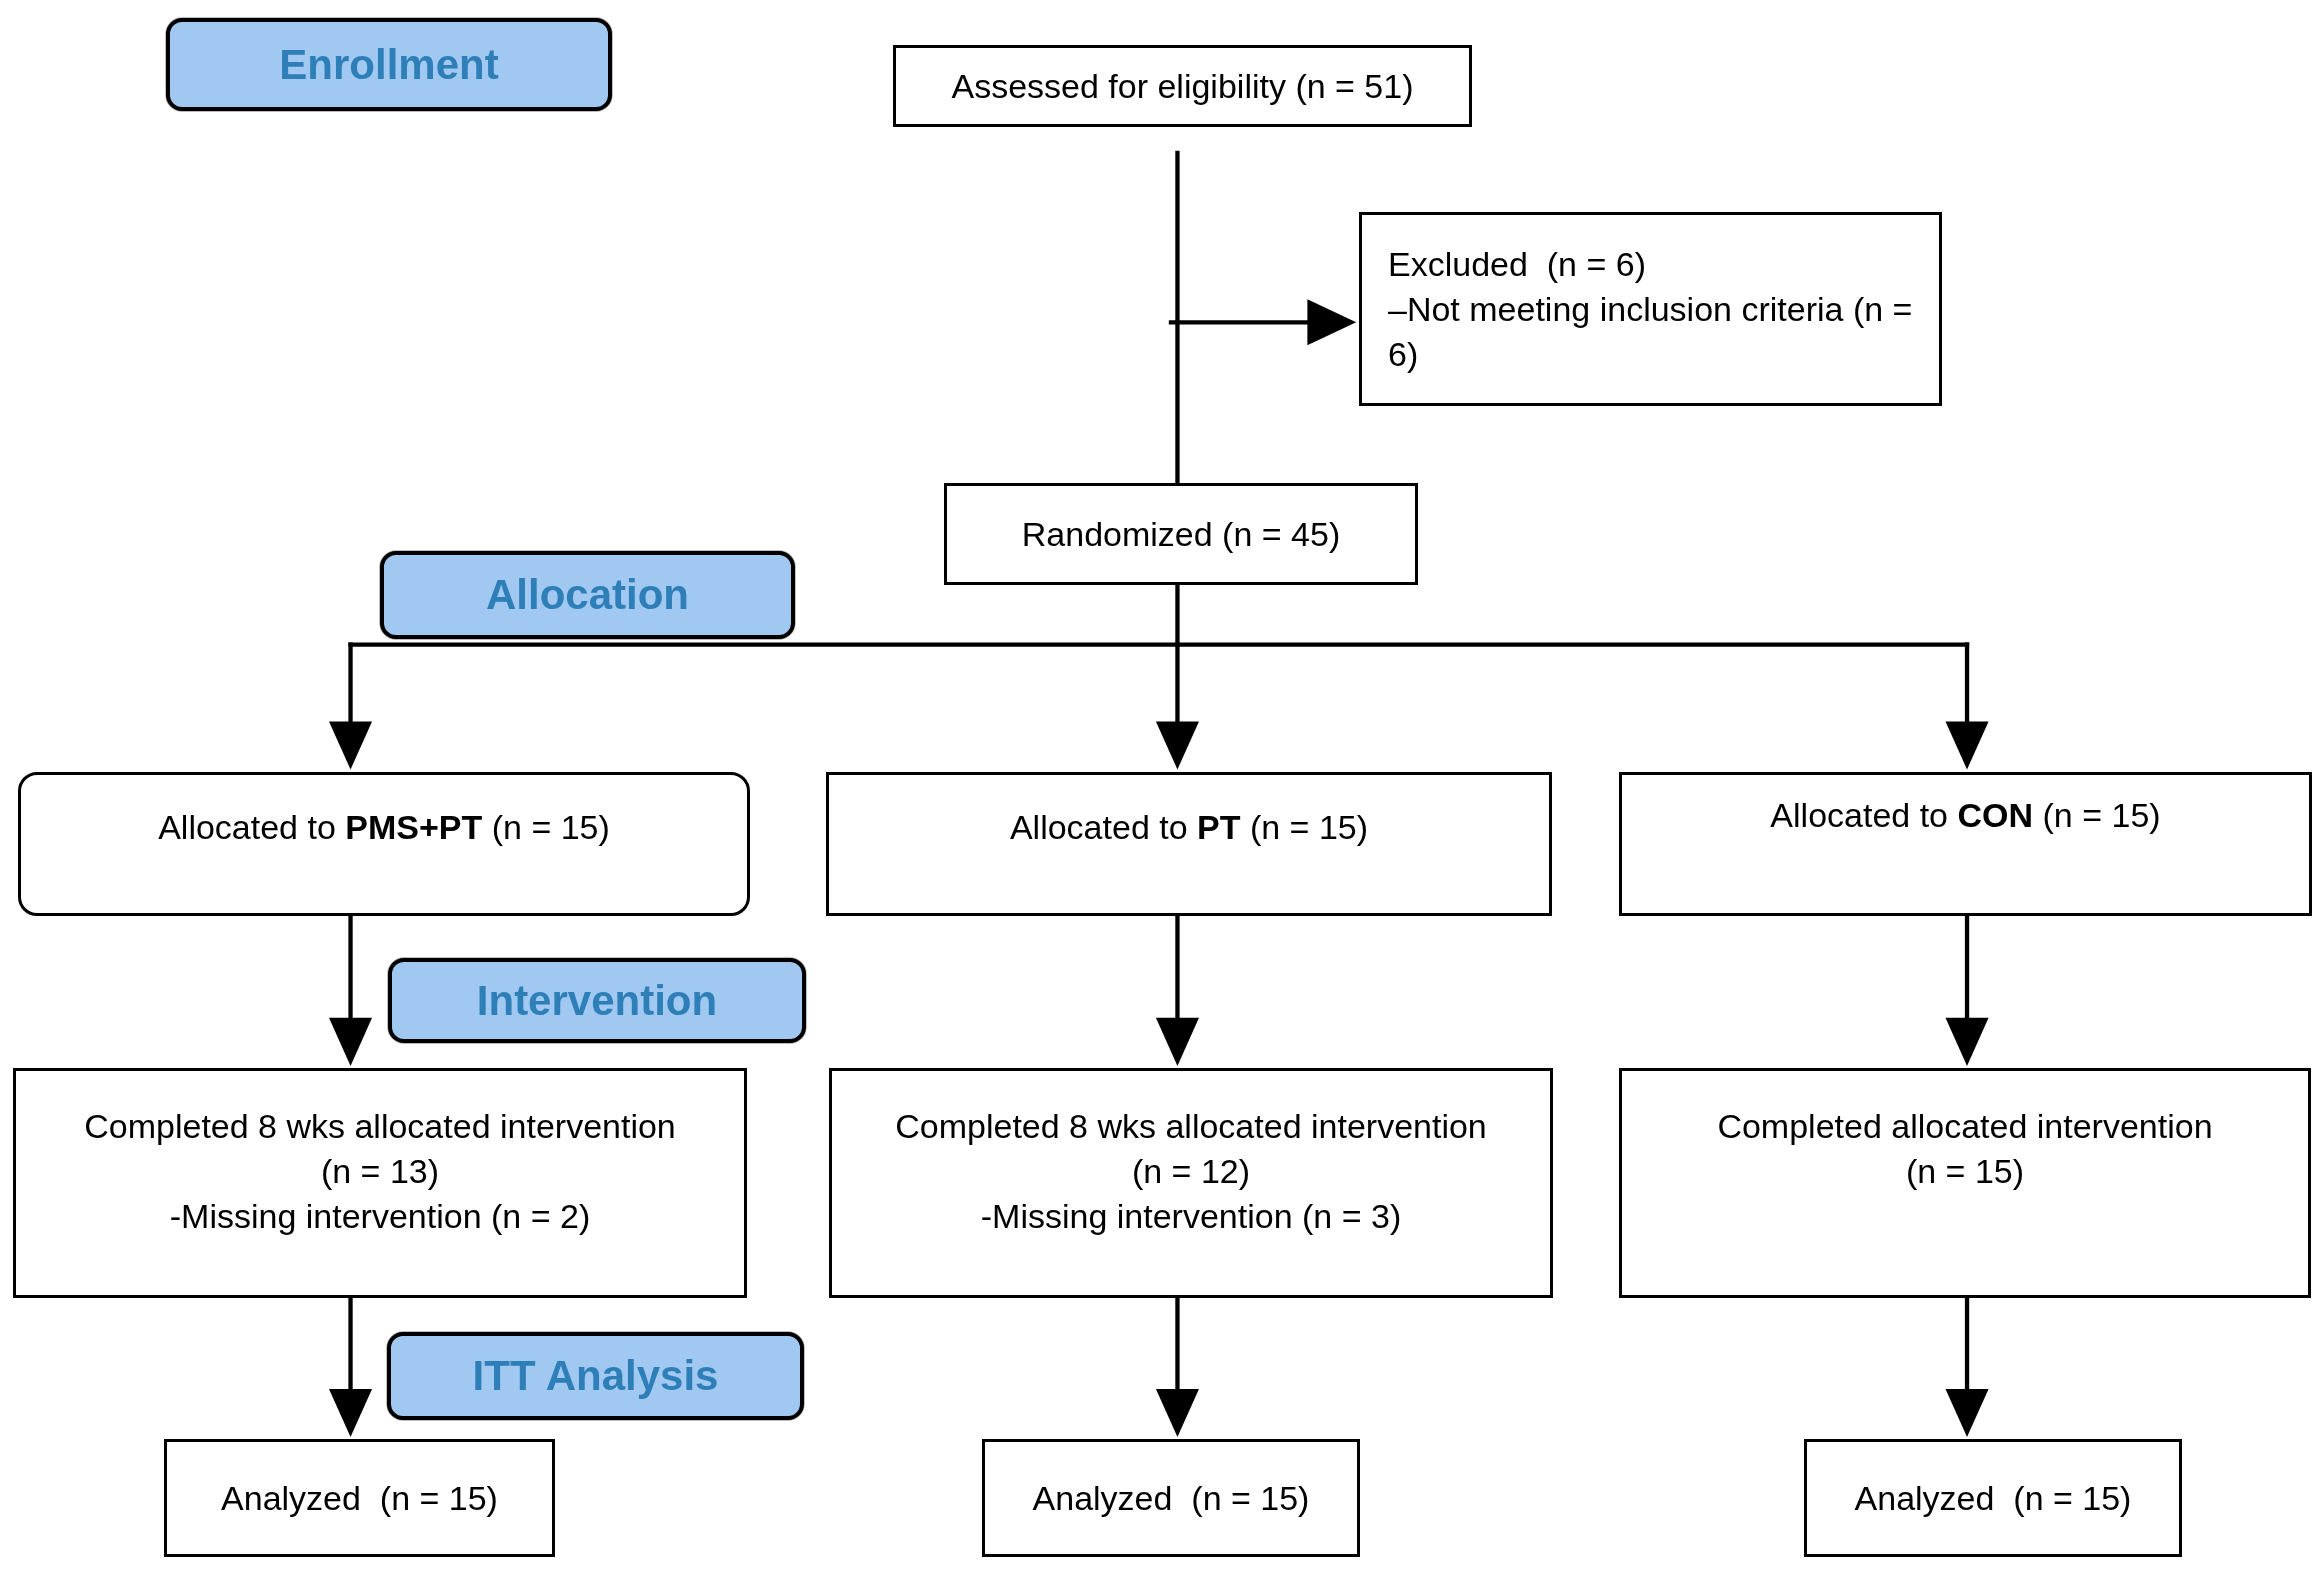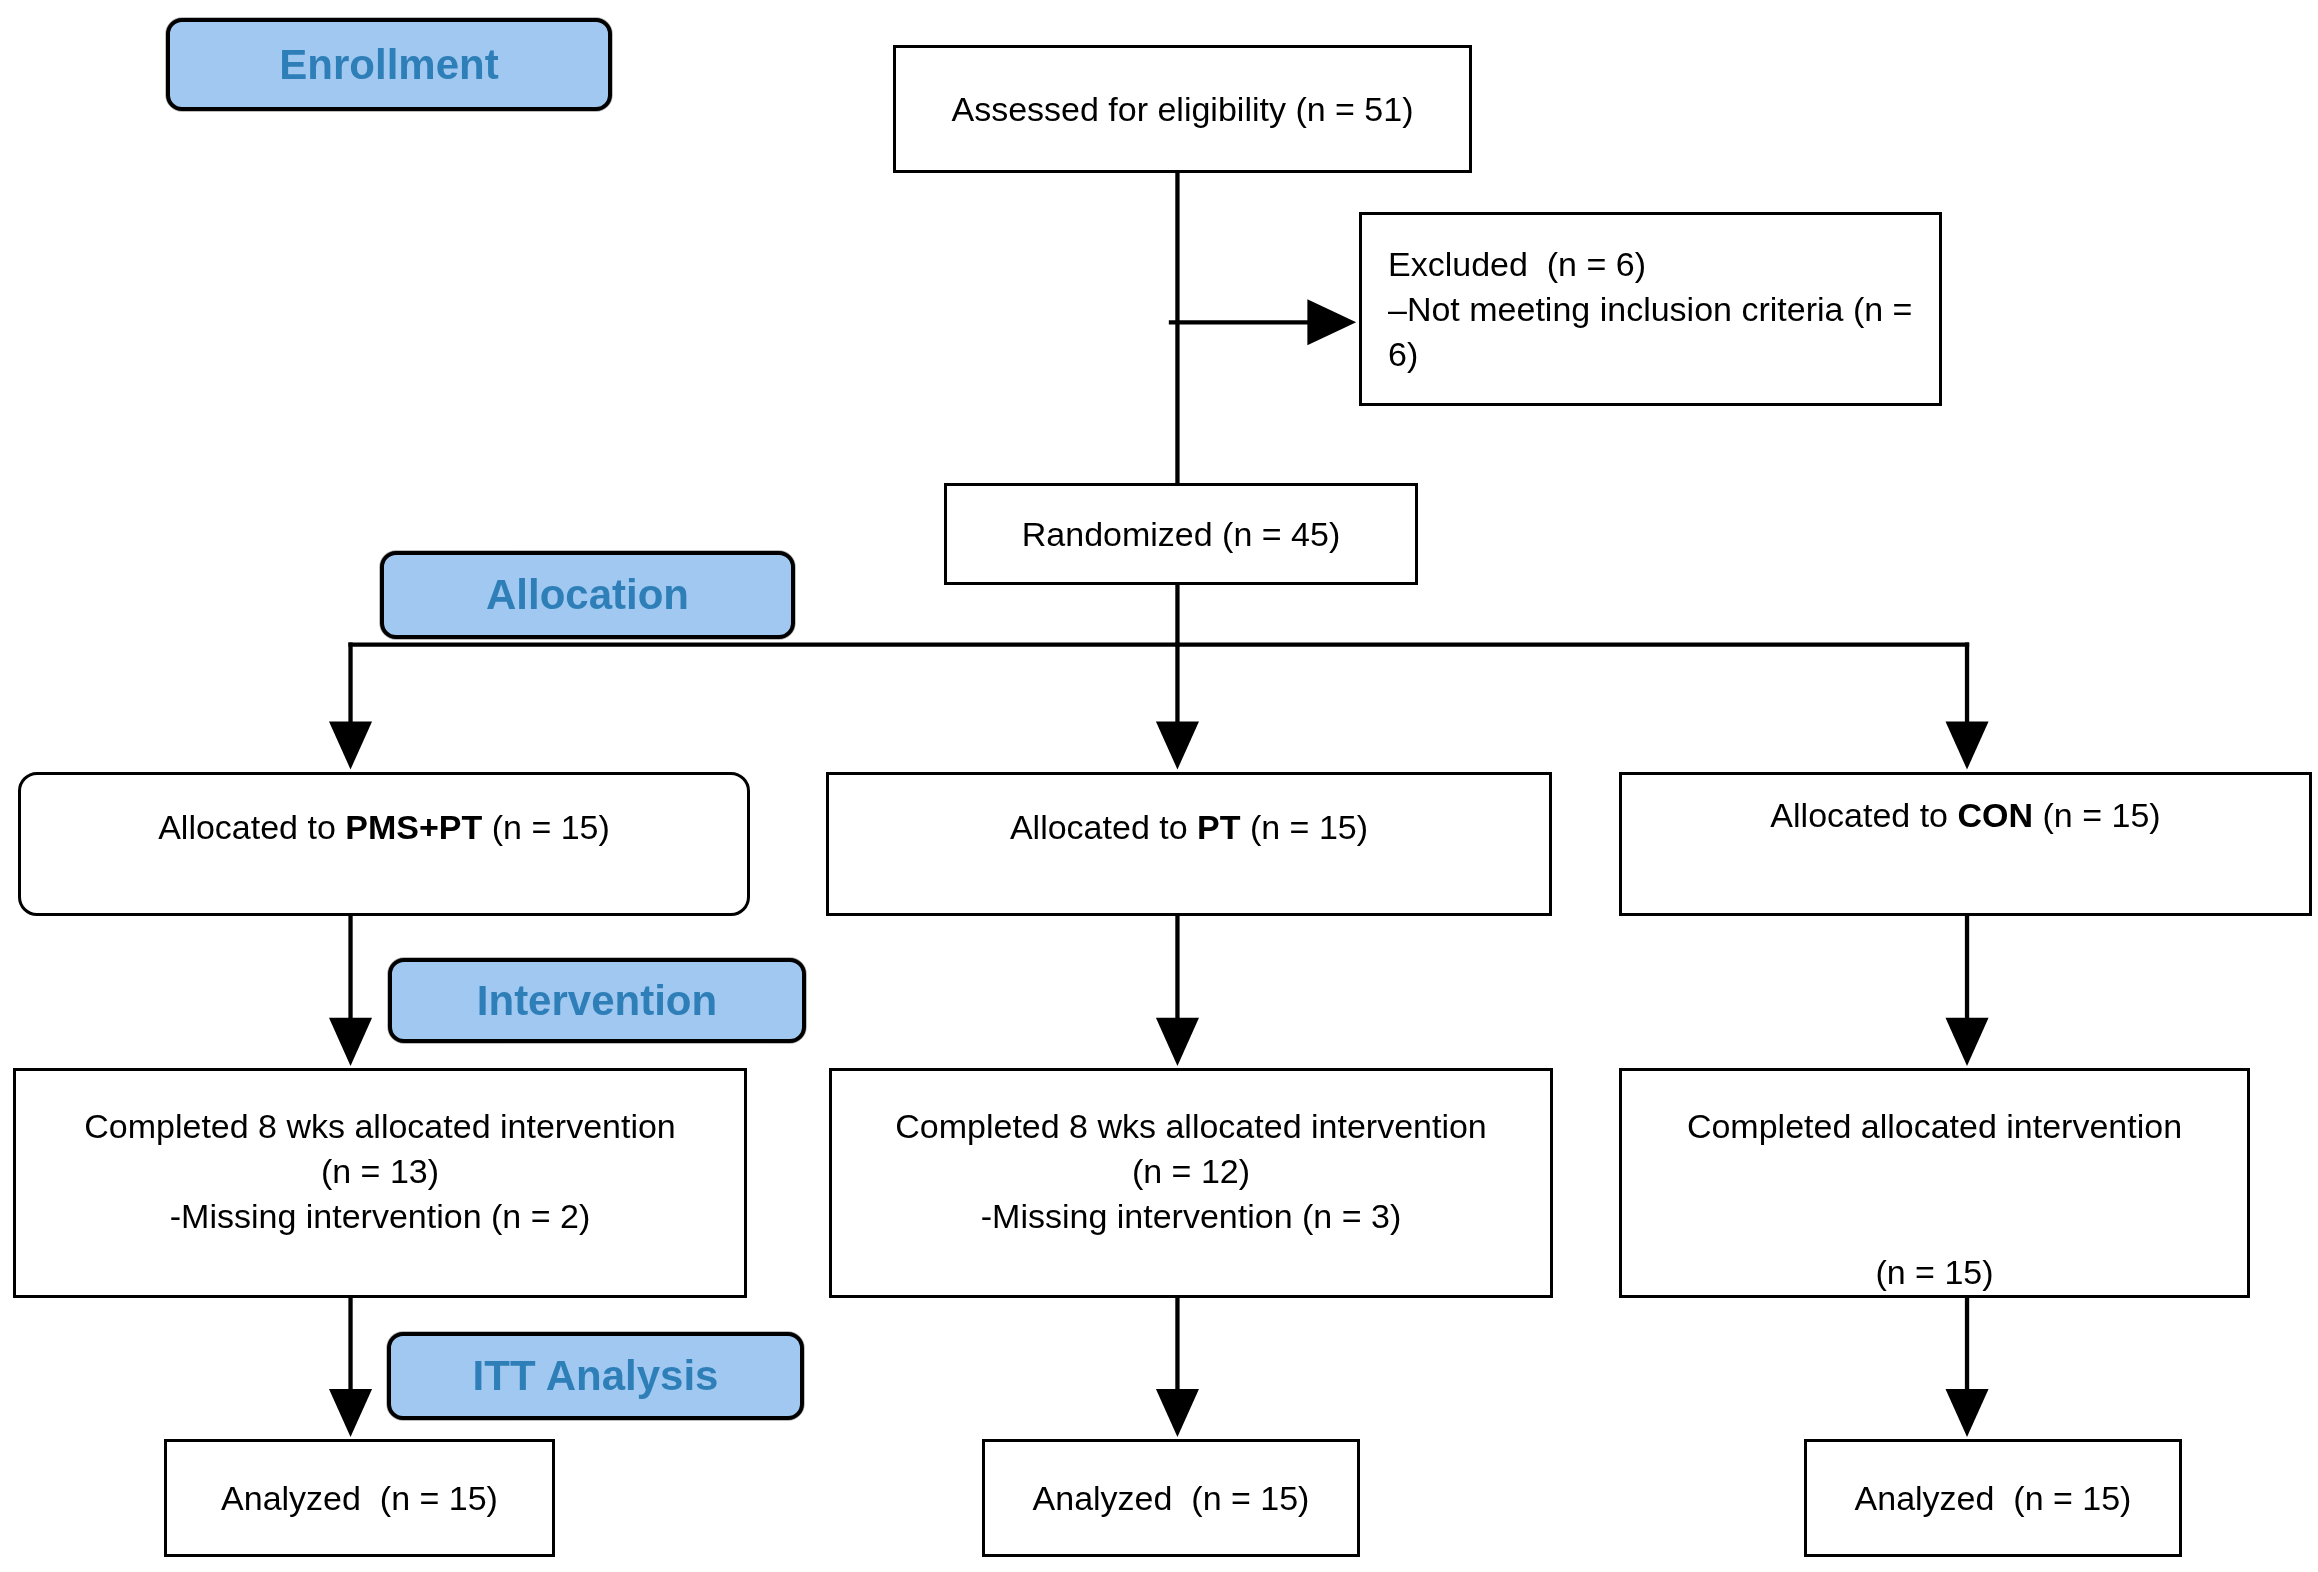--- a/index.html
+++ b/index.html
@@ -61,40 +61,40 @@
   }
   .bold { font-weight: bold; }
 
   
   #stage-enrollment   { left: 166px;  top: 18px;   width: 446px; height: 93px; }
   #stage-allocation   { left: 380px;  top: 551px;  width: 415px; height: 88px; }
   #stage-intervention { left: 388px;  top: 958px; width: 418px; height: 85px; }
   #stage-itt          { left: 387px;  top: 1332px; width: 417px; height: 88px; }
 
   
-  #node-assessed   { left: 893px; top: 45px;  width: 579px; height: 128px; }
+  #node-assessed   { left: 893px; top: 45px;  width: 579px; height: 82px; }
   #node-excluded   { left: 1359px; top: 212px; width: 583px; height: 194px;
                      align-items: flex-start; text-align: left; padding-left: 26px; }
   #node-randomized { left: 944px; top: 483px; width: 474px; height: 102px; }
 
   
   #node-alloc-pms { left: 18px;   top: 772px; width: 732px; height: 144px;
                     justify-content: flex-start; padding-top: 30px; border-radius: 19px; }
   #node-alloc-pt  { left: 826px; top: 772px; width: 726px; height: 144px;
                     justify-content: flex-start; padding-top: 30px; }
   #node-alloc-con { left: 1619px; top: 772px; width: 693px;  height: 144px;
                     justify-content: flex-start; padding-top: 18px; }
 
   
   #node-int-pms { left: 13px;   top: 1068px; width: 734px; height: 230px;
                   justify-content: flex-start; padding-top: 33px; }
   #node-int-pt  { left: 829px; top: 1068px; width: 724px; height: 230px;
                   justify-content: flex-start; padding-top: 33px; }
-  #node-int-con { left: 1619px; top: 1068px; width: 631px;  height: 230px;
-                  justify-content: space-between; padding-top: 33px; }
+  #node-int-con { left: 1619px; top: 1068px; width: 692px;  height: 230px;
+                  justify-content: flex-start; padding-top: 33px; }
 
   
   #node-an-pms { left: 164px;  top: 1439px; width: 391px; height: 118px; }
   #node-an-pt  { left: 982px; top: 1439px; width: 378px; height: 118px; }
   #node-an-con { left: 1804px; top: 1439px; width: 378px; height: 118px; }
 </style>
 </head>
 <body>
 
 <div class="canvas">

